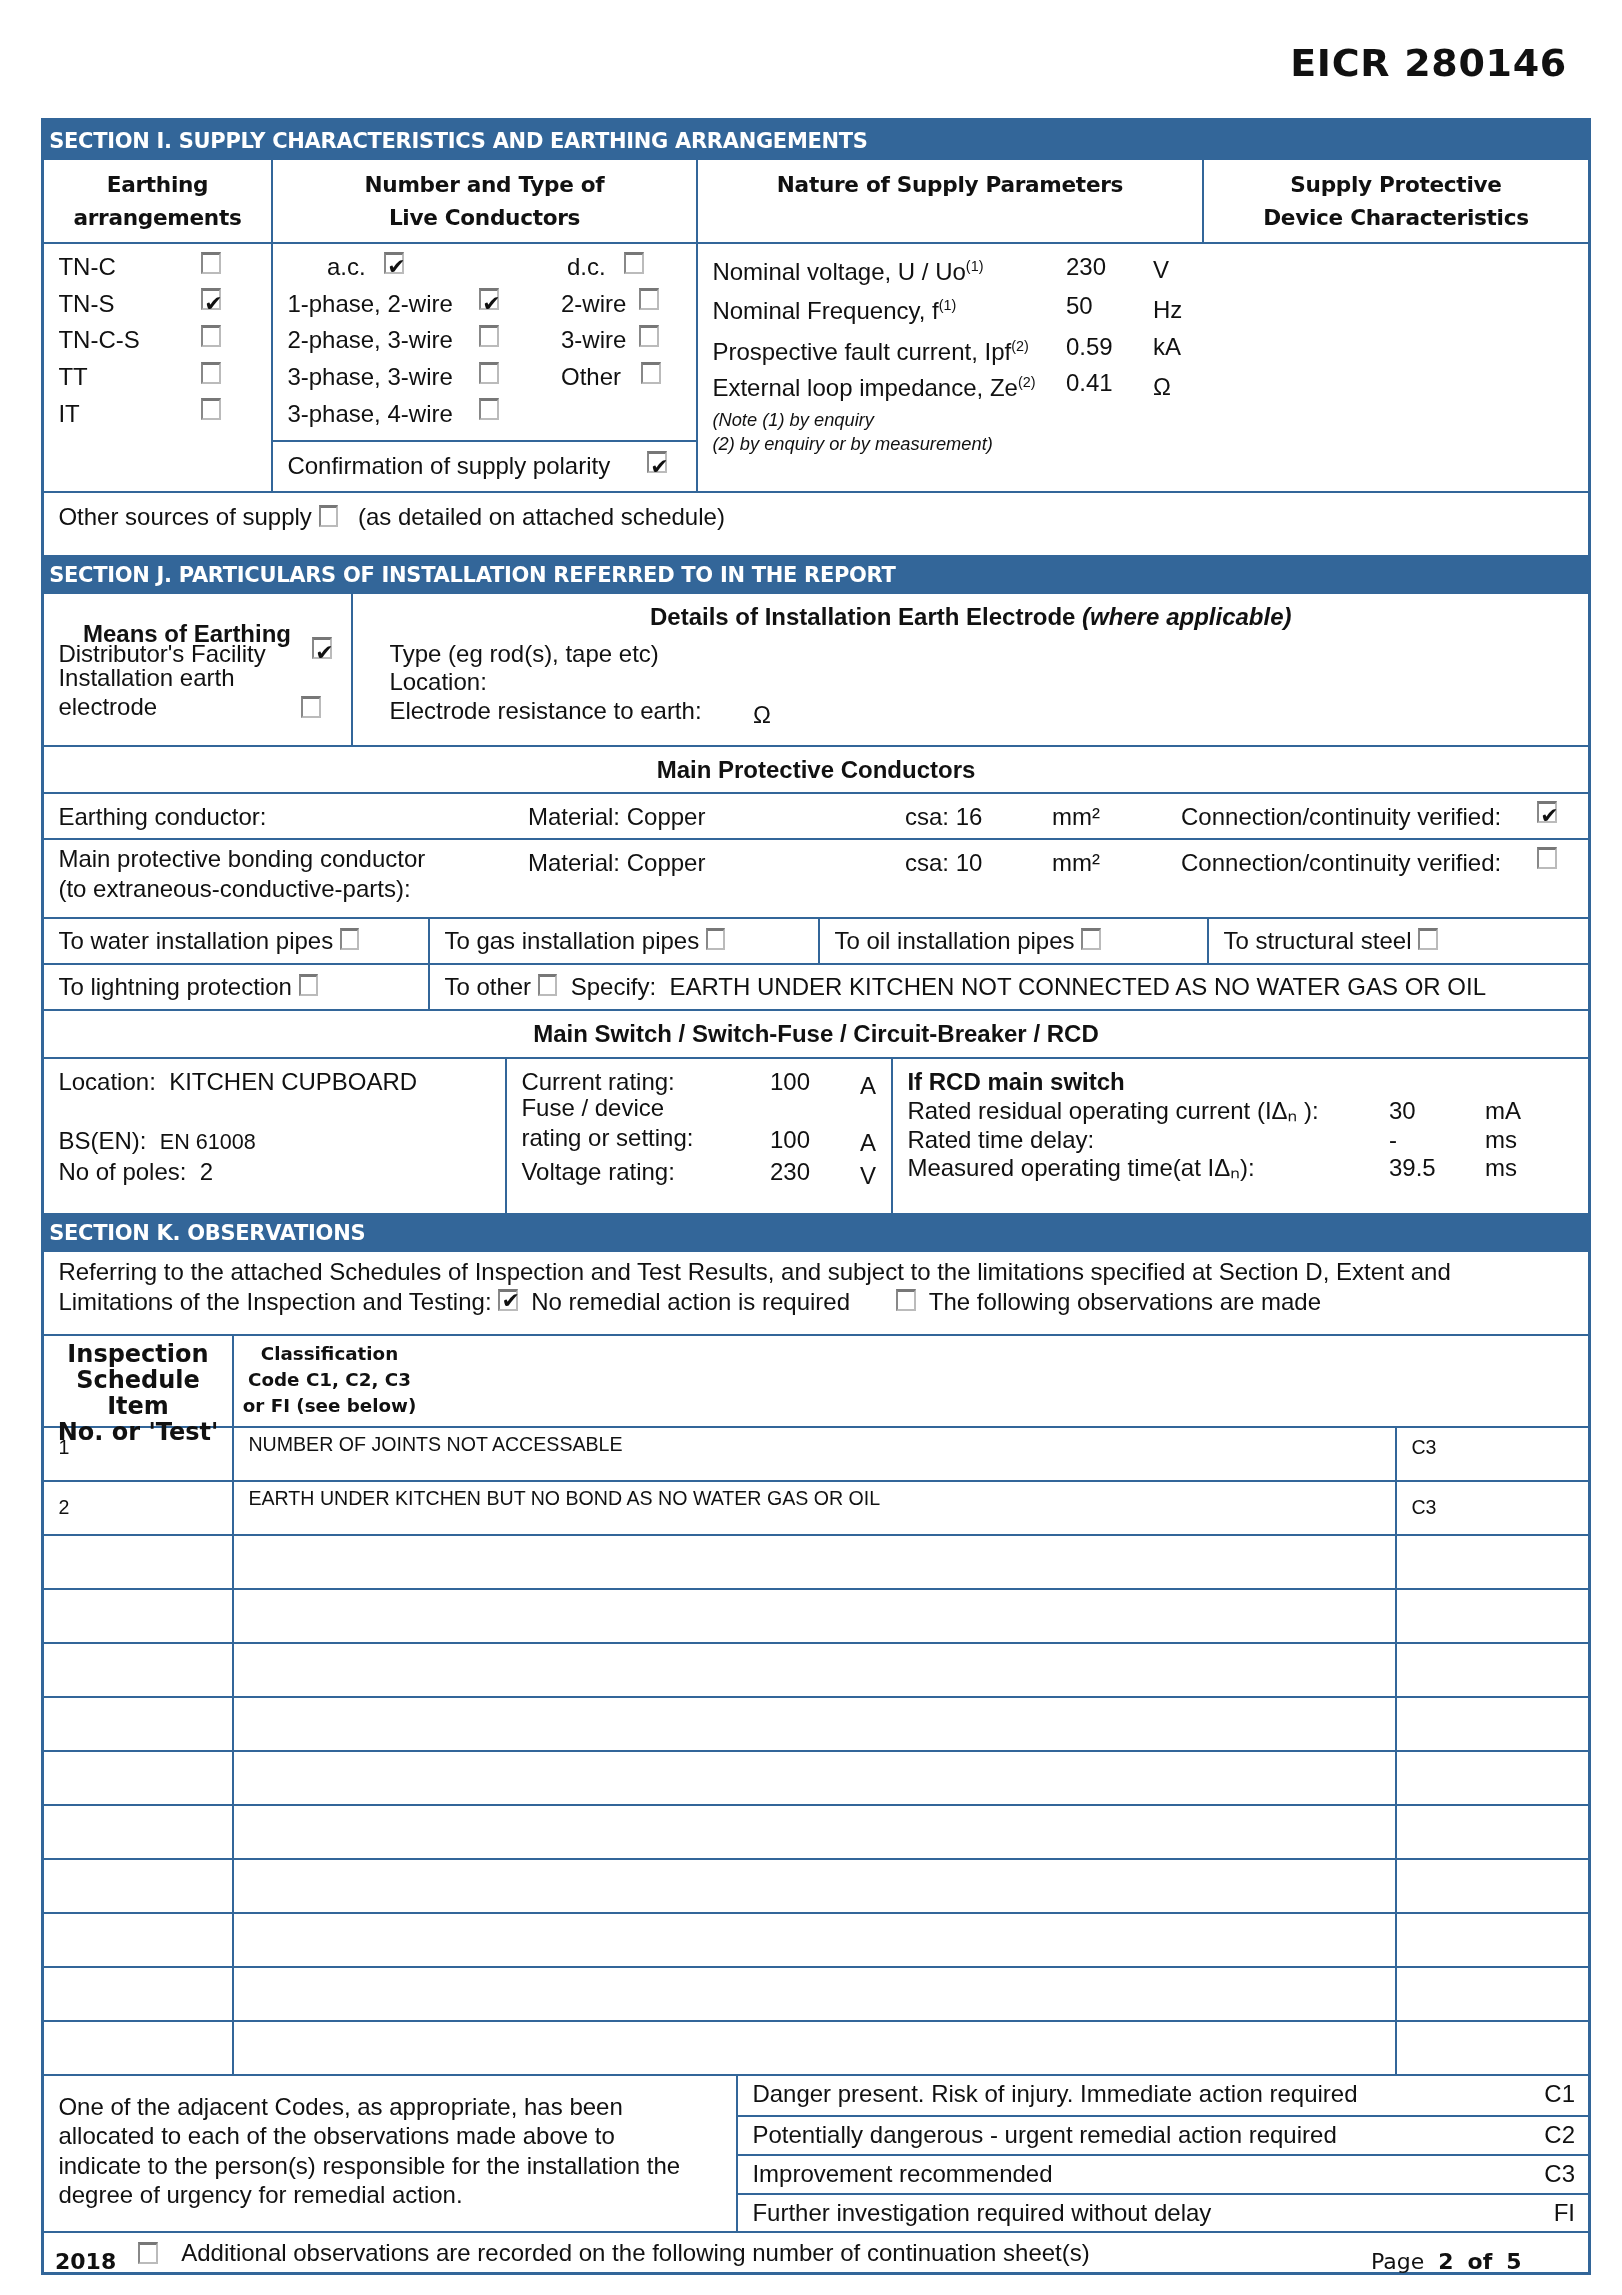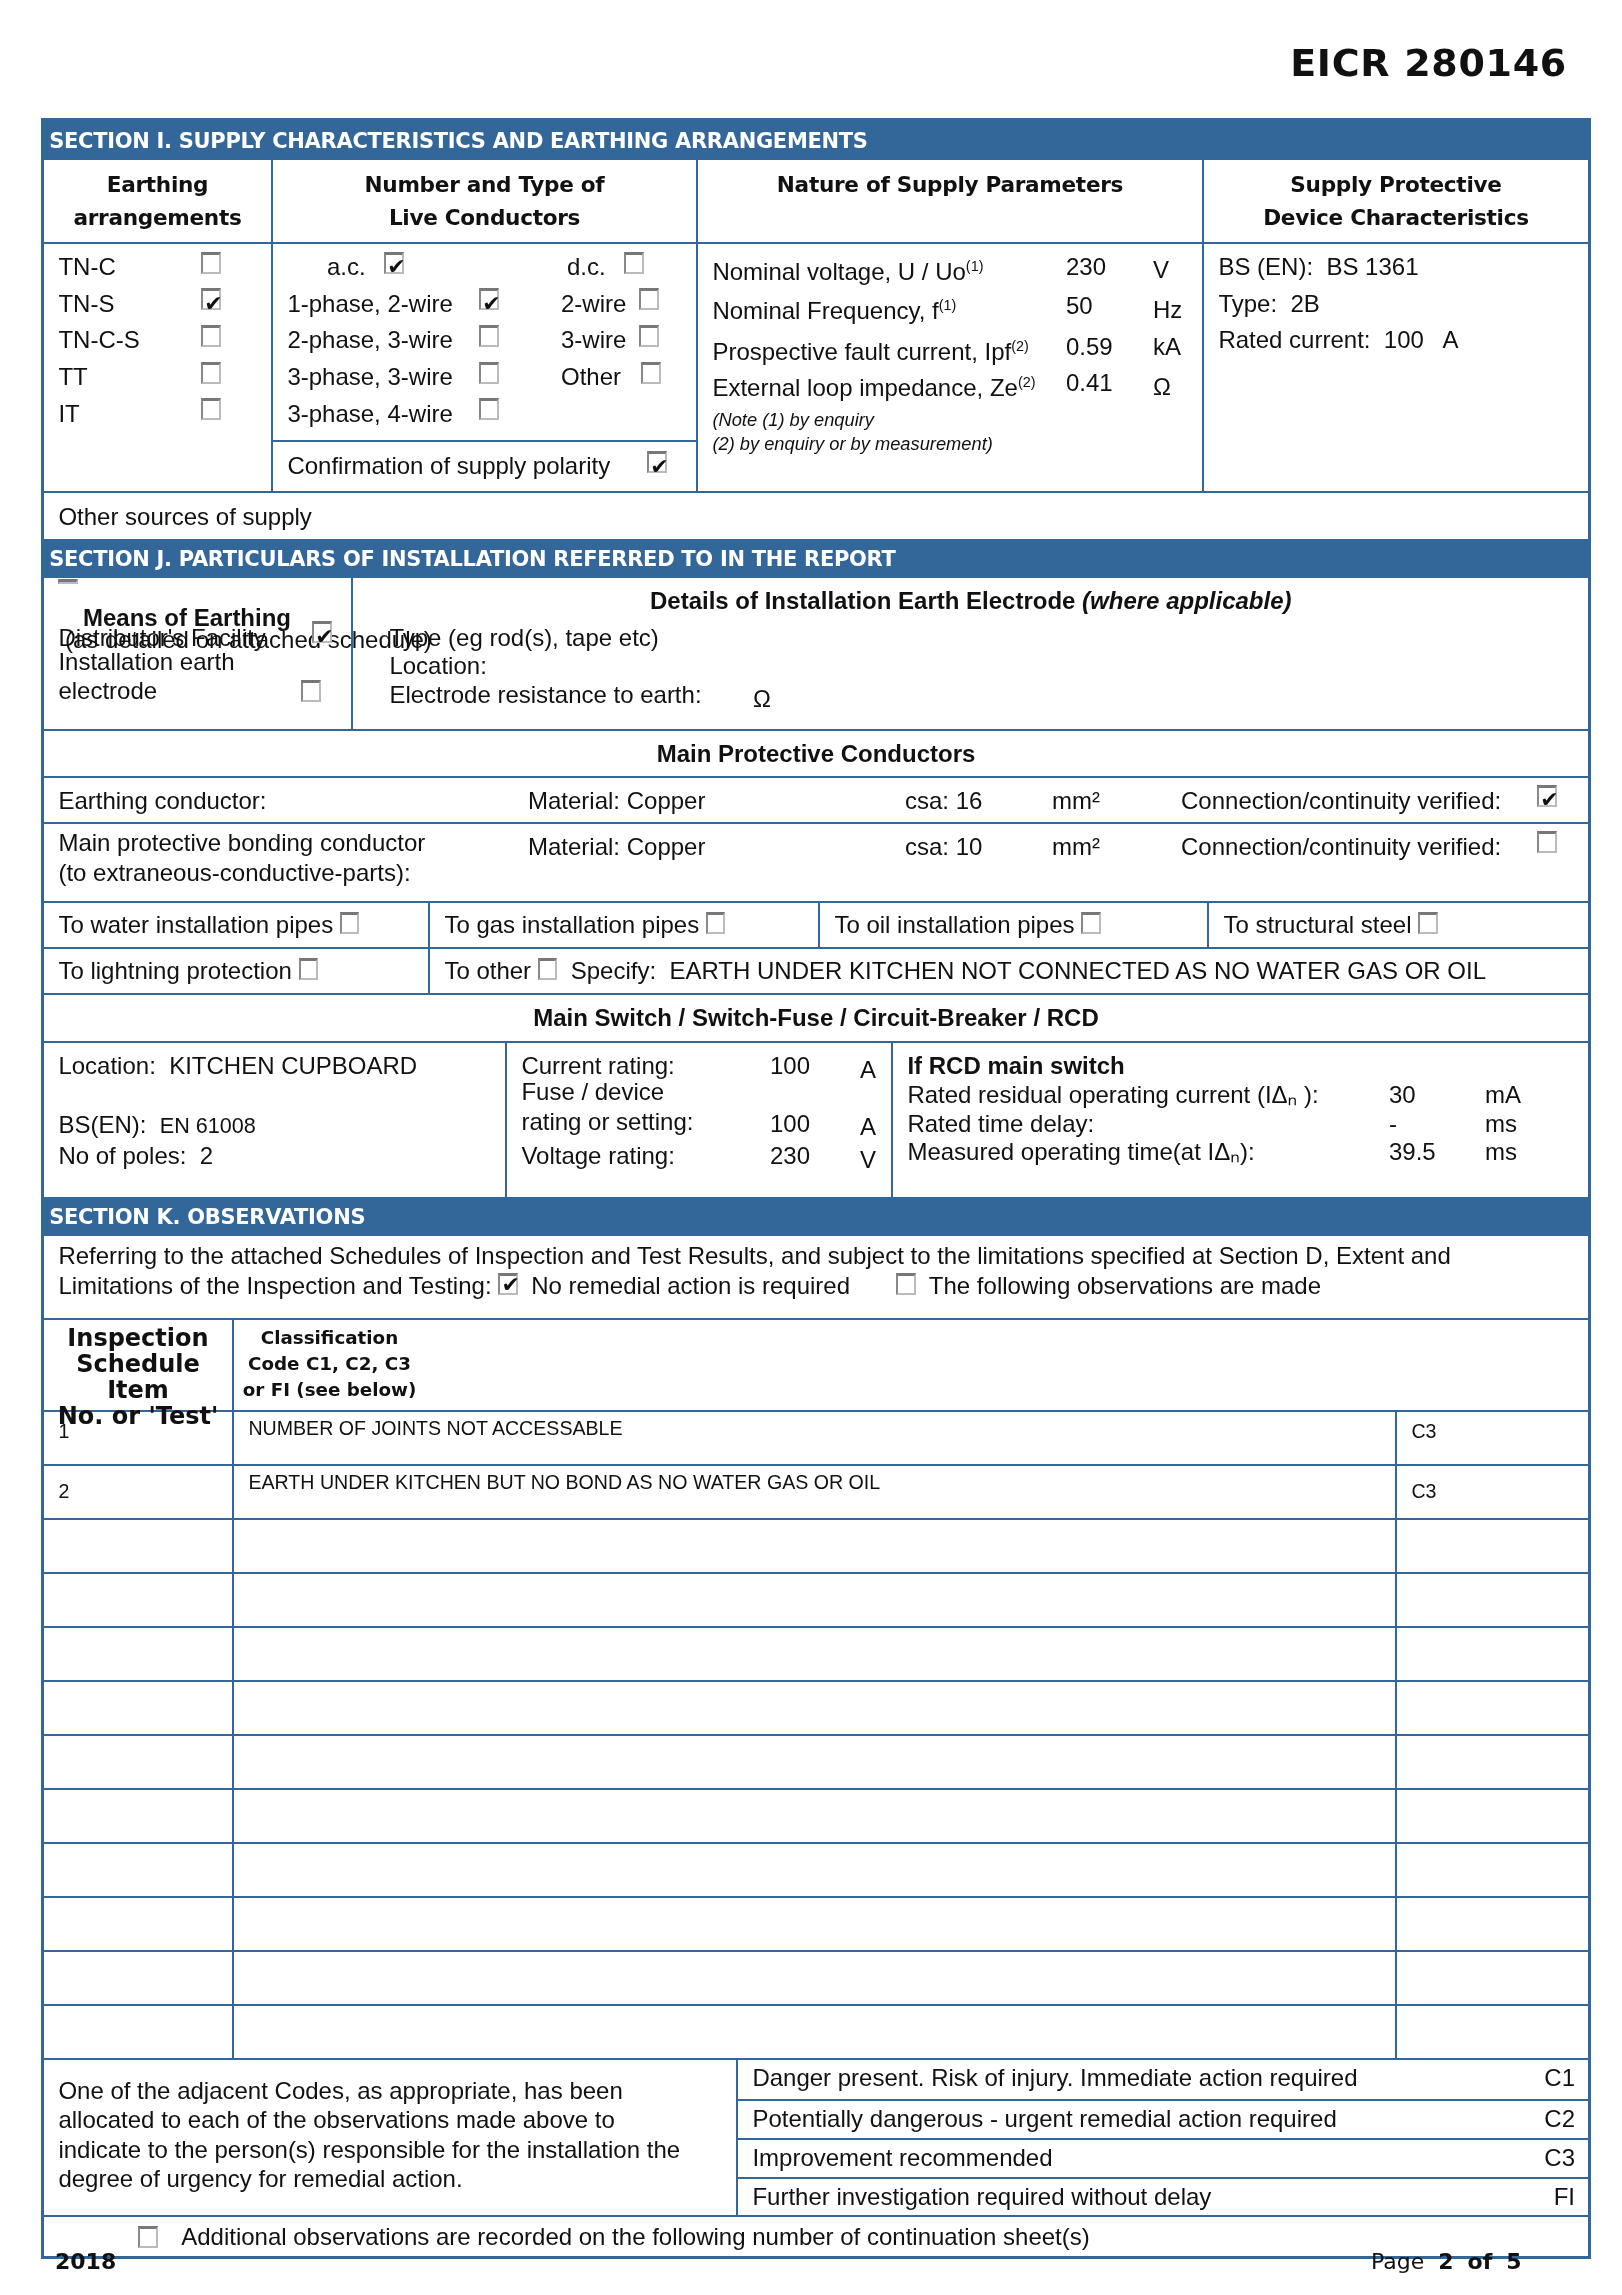--- a/index.html
+++ b/index.html
@@ -107,27 +107,22 @@
 
       <div class="abs" style="left:14.4px; top:120px;"><span>External loop impedance, Ze</span><span class="sup">(2)</span></div>
       <div class="abs" style="left:368px; top:120px;">0.41</div>
       <div class="abs" style="left:455px; top:124px;">Ω</div>
 
       <div class="abs ital" style="left:14.4px; top:164px; font-size:18.3px; line-height:23.6px;">
         <div>(Note (1) by enquiry</div>
           <div>(2) by enquiry or by measurement)</div>
       </div>
     </div>
-    <div class="cell txt" style="flex:1;">
-      <div class="abs" style="left:14.4px; top:3.9px;"><span>BS (EN):</span>&nbsp; <span>BS 1361</span></div>
-      <div class="abs" style="left:14.4px; top:41px;"><span>Type:</span>&nbsp; <span>2B</span></div>
-      <div class="abs" style="left:14.4px; top:77px;"><span>Rated current:</span>&nbsp; <span>100</span>&nbsp;&nbsp; <span>A</span></div>
-    </div>
-  </div>
-  <div class="row txt" style="height:48px; padding:5.2px 0 0 14.4px;flex-direction:column;">
+  </div>
+  <div class="row txt" style="height:64px; padding:5.2px 0 0 14.4px;">
     <span>Other sources of supply</span>
     &nbsp;<span class="cb" style="margin-top:6.5px;"></span>&nbsp;&nbsp;
     <span style="margin-left:6.5px;">(as detailed on attached schedule)</span>
   </div>
 
   <div class="sec-head">SECTION J. PARTICULARS OF INSTALLATION REFERRED TO IN THE REPORT</div>
   <div class="row" style="height:151px; border-top:none;">
     <div class="cell txt" style="width:309px;">
       <div class="abs bold" style="left:39px; top:21px;">Means of Earthing</div>
       <div class="abs" style="left:14.4px; top:41px;">Distributor's Facility</div>

